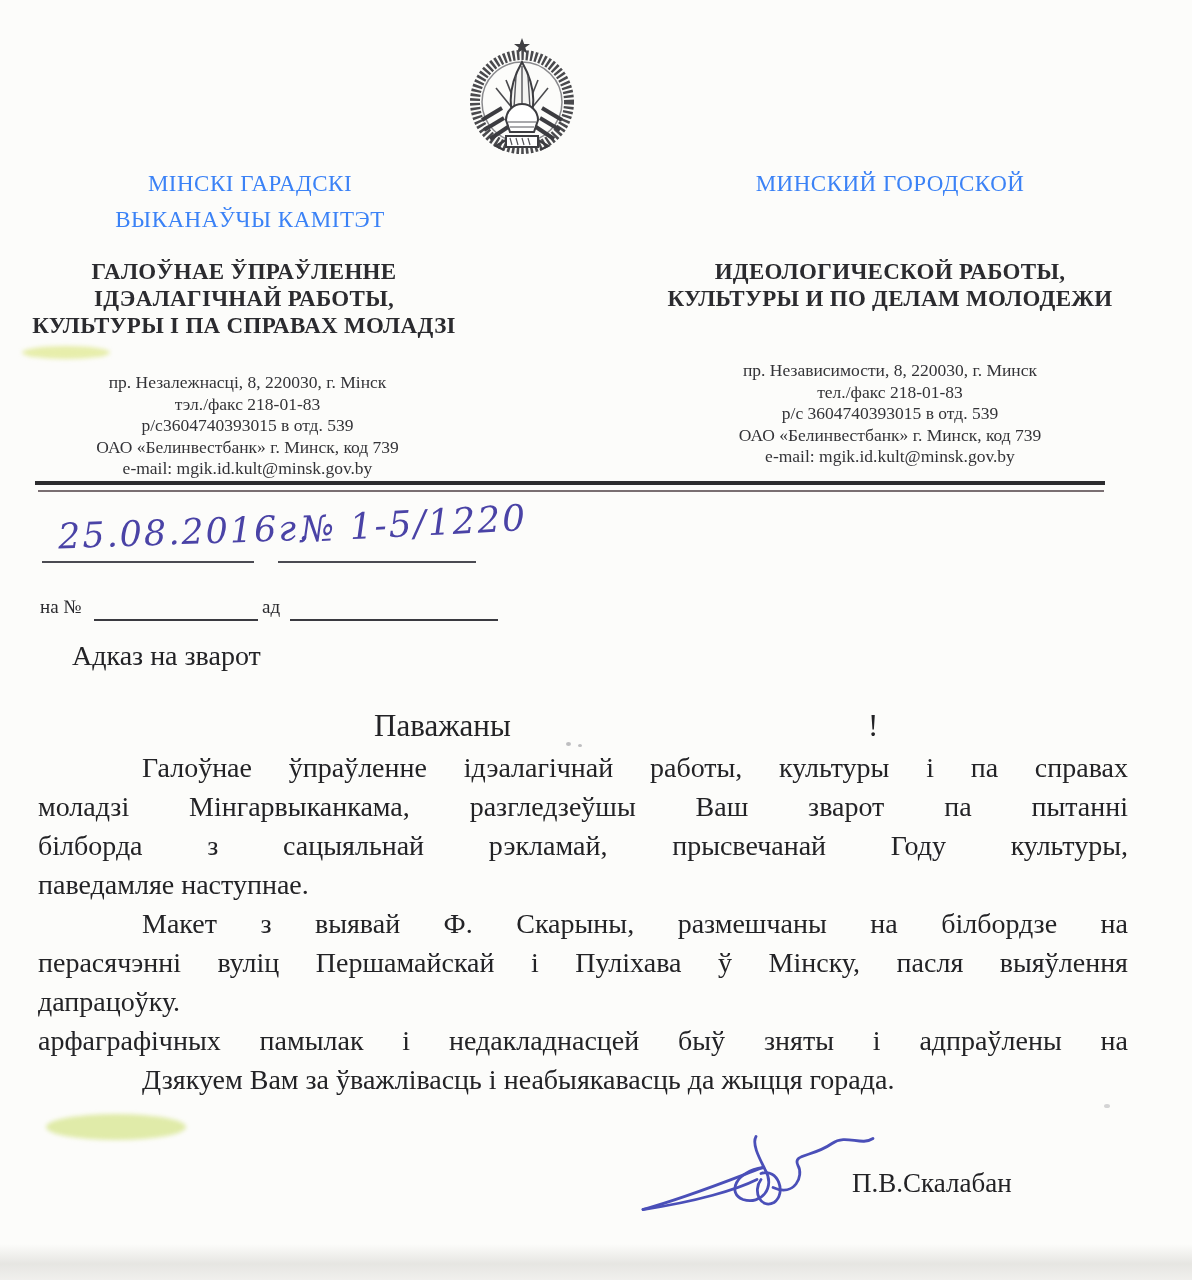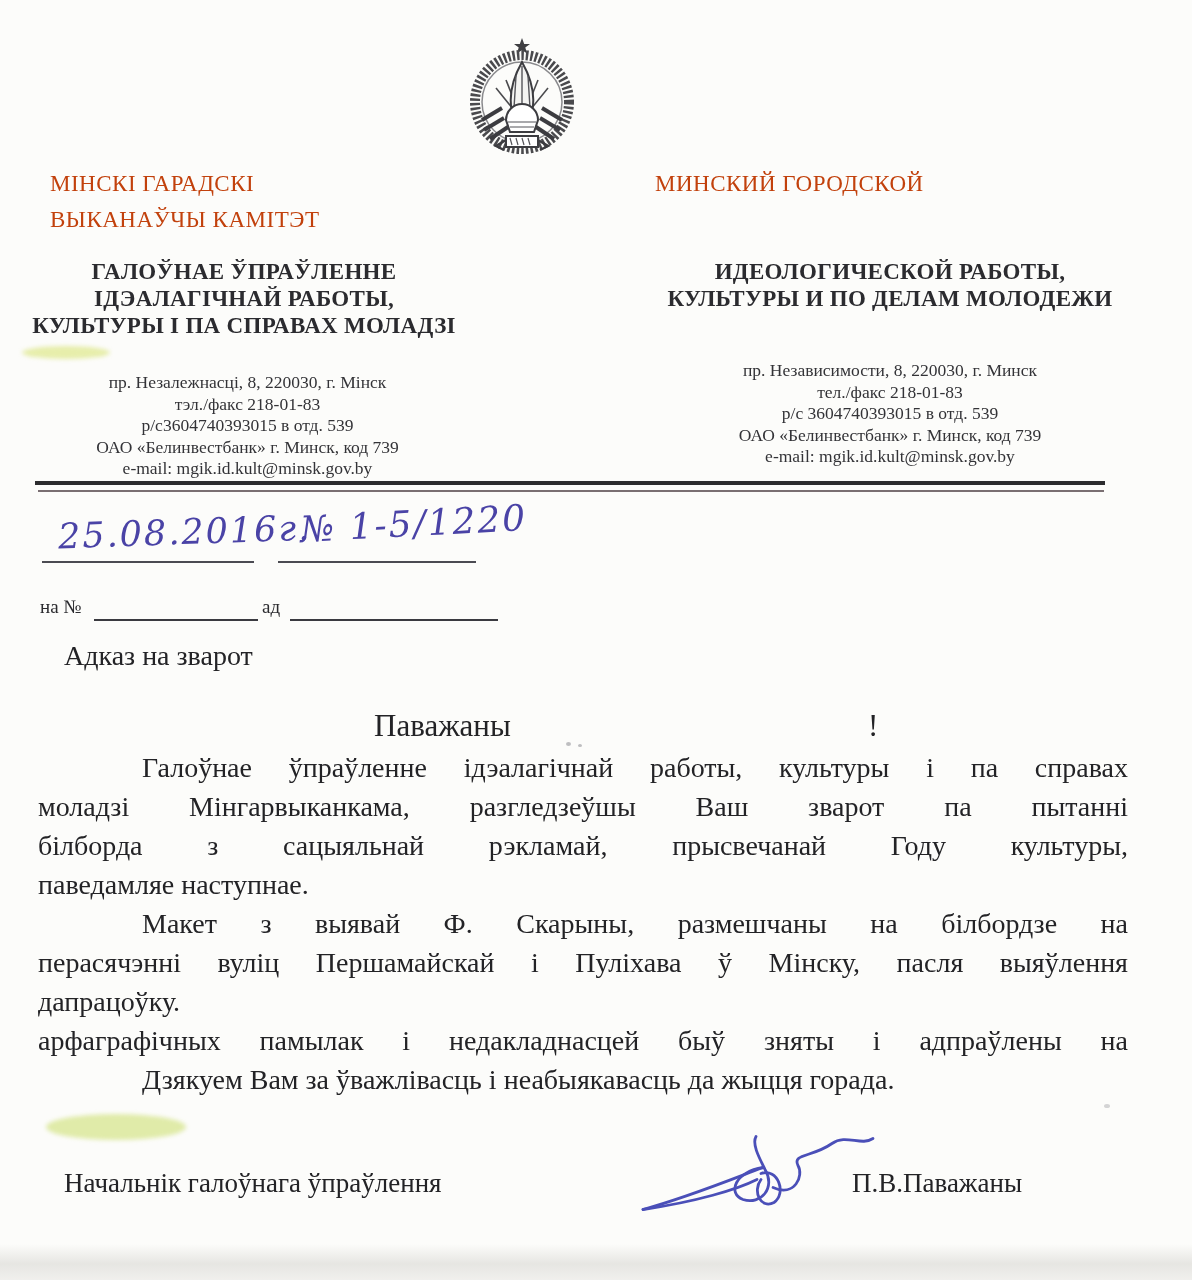--- a/index.html
+++ b/index.html
@@ -3,21 +3,21 @@
 <meta charset="utf-8">
 <style>
   html,body{margin:0;padding:0;background:#e8e8e6;}
   .page{
     position:relative; width:1192px; height:1280px; margin:0 auto;
     background:#fcfcfa; overflow:hidden;
     font-family:"Liberation Serif", serif; color:#232326;
   }
   .abs{position:absolute;}
   
-  .org{font-size:23px; line-height:36px; text-align:left; letter-spacing:.5px; color:#c2410c;}
+  .org{font-size:23px; line-height:36px; text-align:center; letter-spacing:.5px; color:#3b82f6;}
   .dept{font-size:23px; line-height:27px; font-weight:bold; text-align:center; letter-spacing:.3px; color:#2b2b2f;}
   .addr{font-size:17.5px; line-height:21.5px; text-align:center; color:#333337;}
   
   .rule-thick{height:4px; background:#2c2c2e;}
   .rule-thin{height:2px; background:#7a6f72;}
   
   .hand{
     font-family:"DejaVu Serif", serif; font-style:italic;
     color:#4a43a6; letter-spacing:2px;
   }
@@ -118,21 +118,21 @@
   <div class="abs hand" style="left:58px; top:512px; font-size:35px; transform:rotate(-2deg);">25.08.2016г.</div>
   <div class="abs hand" style="left:300px; top:503px; font-size:36px; transform:rotate(-3deg);">№ 1-5/1220</div>
   <div class="abs hw-line" style="left:42px; top:561px; width:212px;"></div>
   <div class="abs hw-line" style="left:278px; top:561px; width:198px;"></div>
 
   <div class="abs ref-label" style="left:40px; top:596px;">на №</div>
   <div class="abs blank-line" style="left:94px; top:619px; width:164px;"></div>
   <div class="abs ref-label" style="left:262px; top:596px;">ад</div>
   <div class="abs blank-line" style="left:290px; top:619px; width:208px;"></div>
 
-  <div class="abs subject" style="left:64px; top:640px;">Адказ на зварот</div>
+  <div class="abs subject" style="left:72px; top:640px;">Адказ на зварот</div>
 
   <div class="abs salut" style="left:374px; top:708px;">Паважаны</div>
   <div class="abs salut" style="left:868px; top:708px;">!</div>
 
   <div class="abs body-block" style="left:38px; top:748px;">
     <div>
       <div class="bline first">Галоўнае ўпраўленне ідэалагічнай работы, культуры і па справах</div>
       <div class="bline">моладзі Мінгарвыканкама, разгледзеўшы Ваш зварот па пытанні</div>
       <div class="bline">білборда з сацыяльнай рэкламай, прысвечанай Году культуры,</div>
       <div class="bline last">паведамляе наступнае.</div>
@@ -141,35 +141,34 @@
       <div class="bline first">Макет з выявай Ф. Скарыны, размешчаны на білбордзе на</div>
       <div class="bline">перасячэнні вуліц Першамайскай і Пуліхава ў Мінску, пасля выяўлення</div>
       <div class="bline last">дапрацоўку.</div>
       <div class="bline">арфаграфічных памылак і недакладнасцей быў зняты і адпраўлены на</div>
     </div>
     <div>
       <div class="bline last first">Дзякуем Вам за ўважлівасць і неабыякавасць да жыцця горада.</div>
     </div>
   </div>
 
-  <div class="abs sig-title" style="left:64px; top:1168px;">Начальнік галоўнага ўпраўлення</div>
 
   <div class="abs" style="left:635px; top:1128px; width:250px; height:98px;">
     <svg width="250" height="98" viewBox="0 0 250 95">
       <g fill="none" stroke="#4a4fb8" stroke-width="2.8" stroke-linecap="round">
         <path d="M8,80 C52,68 96,50 128,38"></path>
         <path d="M8,80 C62,72 102,60 122,50"></path>
         <path d="M128,38 C100,42 92,64 108,70 C126,76 141,58 130,40 C123,26 117,14 121,7"></path>
         <path d="M126,44 C143,38 152,64 139,73 C126,80 117,62 126,50"></path>
         <path d="M138,58 C160,68 169,46 163,36 C157,24 177,28 197,14 C211,4 226,17 238,9"></path>
       </g>
     </svg>
   </div>
 
-  <div class="abs sig-name" style="left:852px; top:1168px;">П.В.Паважаны</div>
+  <div class="abs sig-name" style="left:852px; top:1168px;">П.В.Скалабан</div>
 
   <div class="abs smudge" style="left:22px; top:346px; width:88px; height:13px; background:rgba(214,226,106,.55);"></div>
   <div class="abs smudge" style="left:46px; top:1114px; width:140px; height:26px; background:rgba(190,214,70,.45);"></div>
   <div class="abs speck" style="left:566px; top:742px; width:5px; height:4px;"></div>
   <div class="abs speck" style="left:578px; top:744px; width:4px; height:3px;"></div>
   <div class="abs speck" style="left:1104px; top:1104px; width:6px; height:4px; opacity:.35;"></div>
   <div class="abs scanband" style="left:0; top:1244px; width:1192px; height:36px;"></div>
 
 </div>
 

